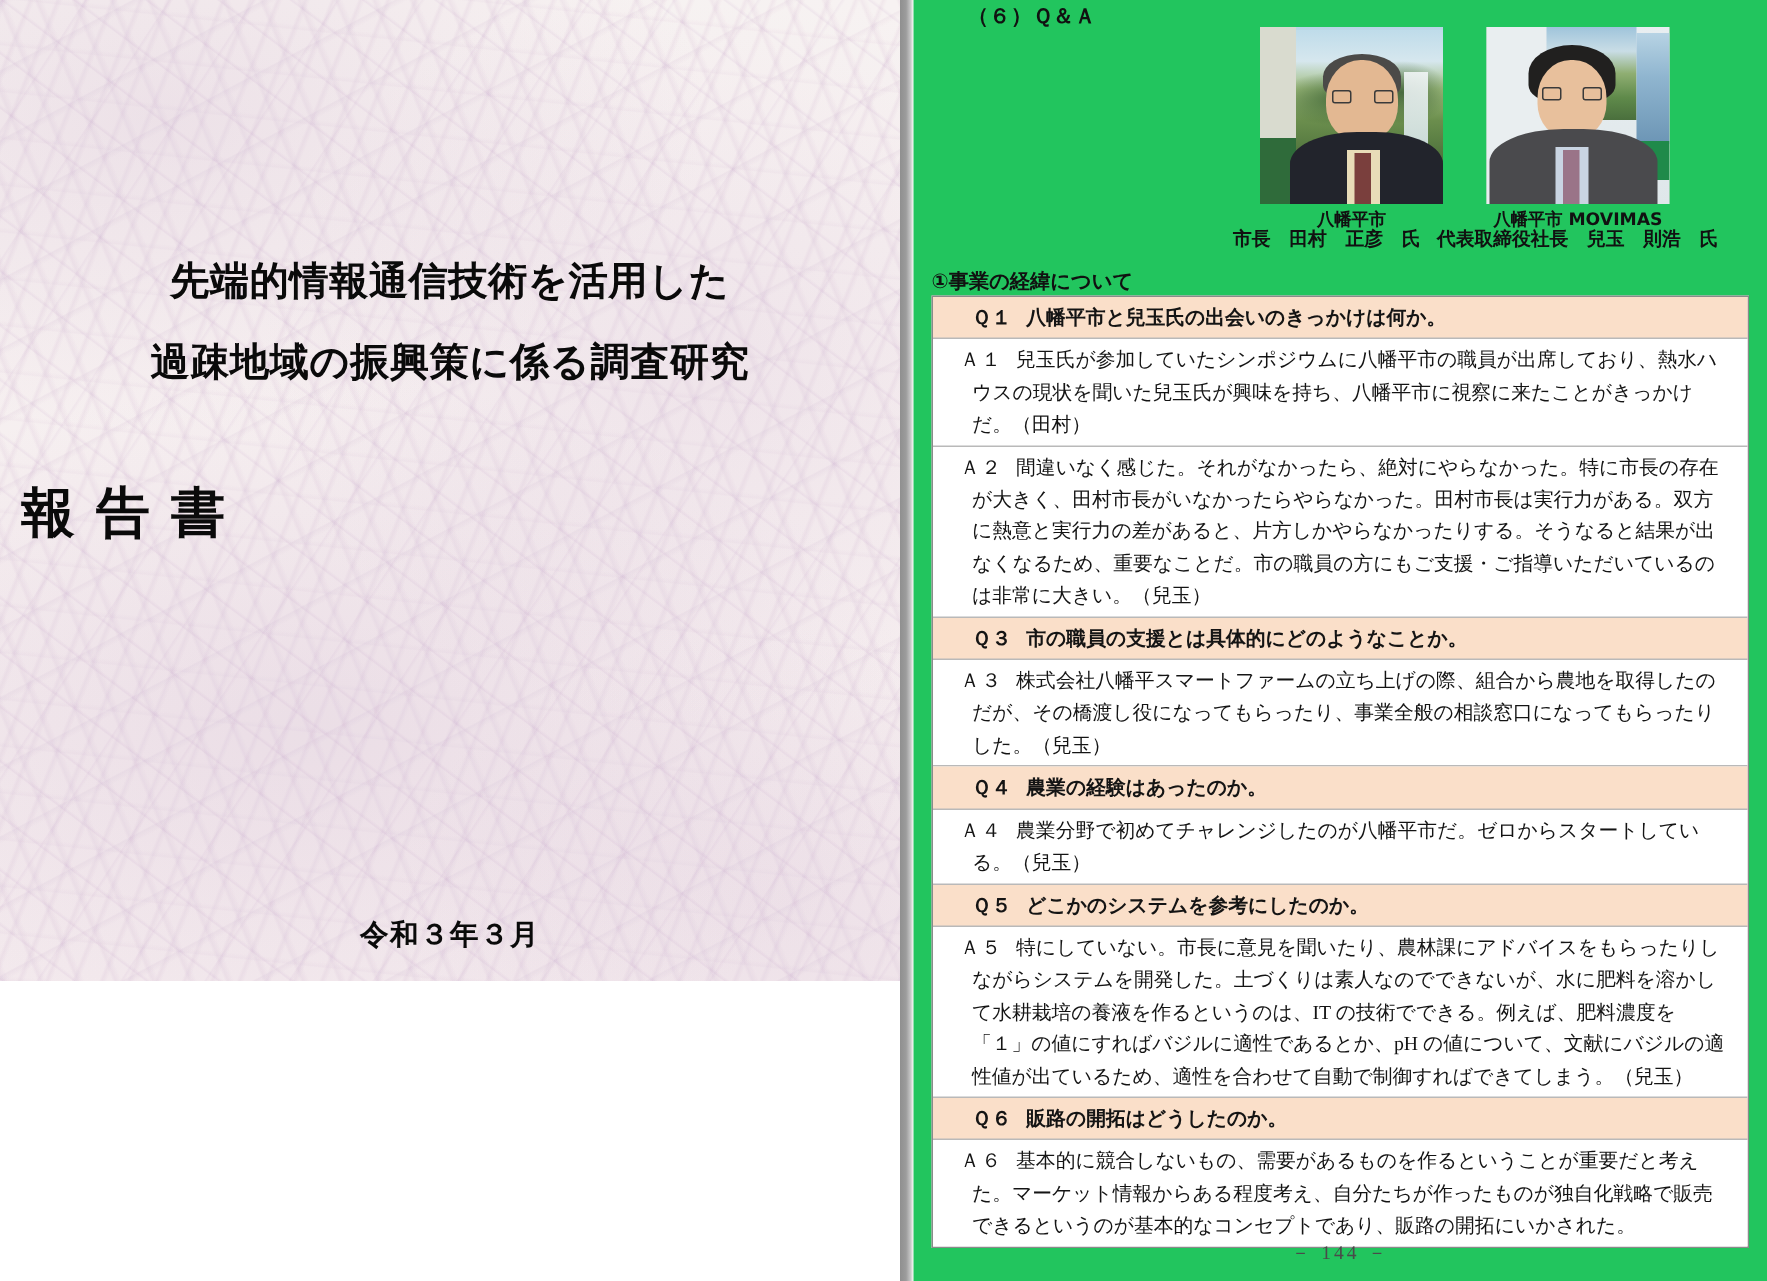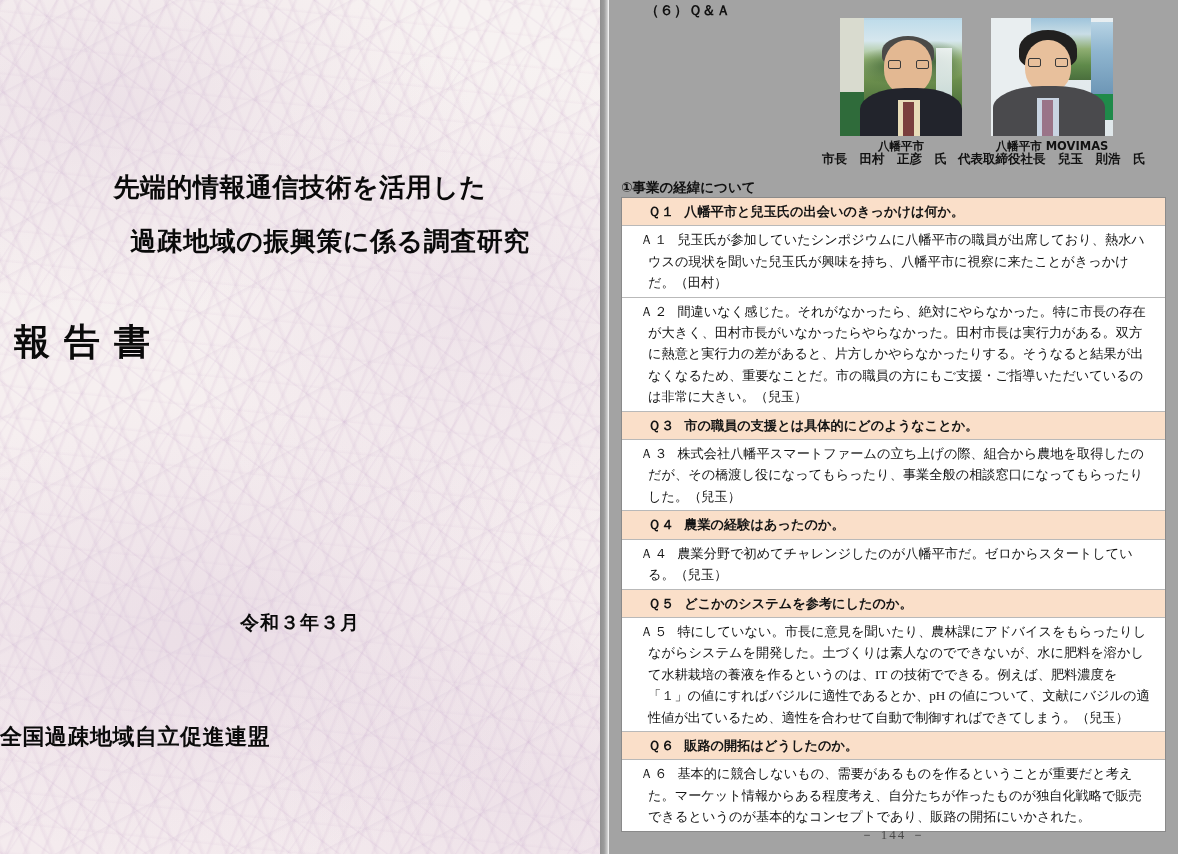--- a/index.html
+++ b/index.html
@@ -6,21 +6,21 @@
   body{
     width:1178px;height:854px;
     background:#ffffff;
     font-family:"Liberation Serif","DejaVu Serif",serif;
     overflow:hidden;
     position:relative;
   }
 
   
   #cover-page{
-    position:absolute;left:0;top:0;width:600px;height:854px;
+    position:absolute;left:0;top:0;width:600px;height:654px;
     background:#bef264;
     overflow:hidden;
   }
   
   #cover-texture{
     position:absolute;inset:0;
     background:
       repeating-linear-gradient(112deg,
         rgba(205,170,210,0.00) 0px,
         rgba(205,170,210,0.16) 2px,
@@ -63,21 +63,21 @@
         rgba(176,132,186,0.00) 47px);
   }
   #cover-content{position:absolute;inset:0;}
   .cover-title-line{
     position:absolute;left:0;width:600px;text-align:center;
     font-family:"DejaVu Sans","Liberation Sans",sans-serif;
     font-weight:bold;color:#0a0a0a;
     font-size:26px;letter-spacing:0.5px;
   }
   #cover-title-1{top:170px;}
-  #cover-title-2{top:224px;margin-left:30px;}
+  #cover-title-2{top:224px;}
   #cover-report-label{
     position:absolute;left:0;top:318px;width:600px;
     font-family:"DejaVu Sans","Liberation Sans",sans-serif;
     font-weight:bold;color:#0a0a0a;font-size:36px;letter-spacing:14px;
     text-indent:14px;
   }
   #cover-date{
     position:absolute;left:0;top:610px;width:600px;text-align:center;
     font-family:Liberation Mono, monospace;
     font-weight:bold;color:#0a0a0a;font-size:19px;letter-spacing:1px;
@@ -87,21 +87,21 @@
     font-family:"DejaVu Sans","Liberation Sans",sans-serif;
     font-weight:bold;color:#0a0a0a;font-size:22px;letter-spacing:0.5px;
   }
   #page-gutter-shadow{
     position:absolute;left:600px;top:0;width:9px;height:854px;
     background:linear-gradient(to right,#8f8f8f 0%, #9c9c9c 45%, #c9c9c9 80%, #ffffff 100%);
   }
 
   
   #content-page{
-    position:absolute;left:609px;top:0;width:569px;height:854px;background:#a3a3a3;
+    position:absolute;left:609px;top:0;width:569px;height:854px;background:#22c55e;
   }
   #section-heading{
     position:absolute;left:36px;top:2px;
     font-family:"DejaVu Sans","Liberation Sans",sans-serif;
     font-weight:bold;font-size:14px;color:#111;letter-spacing:0.5px;
   }
 
   
   #photo-row{position:absolute;left:0;top:18px;width:538px;height:120px;}
   .photo-block{position:absolute;top:0;width:122px;height:118px;}

